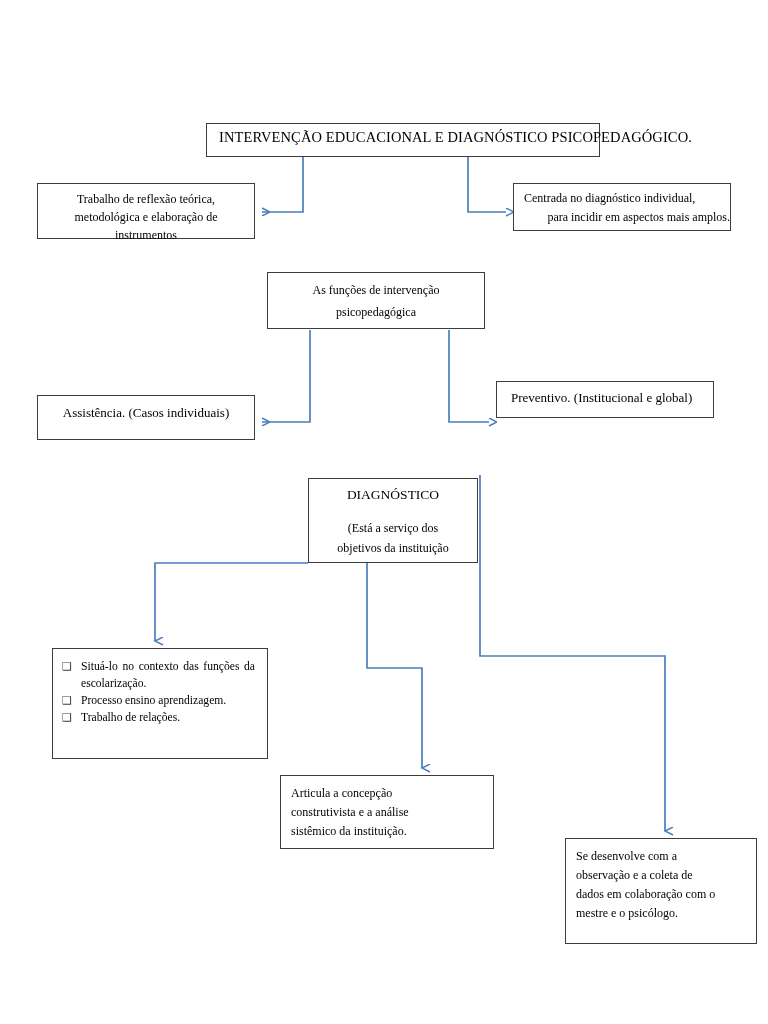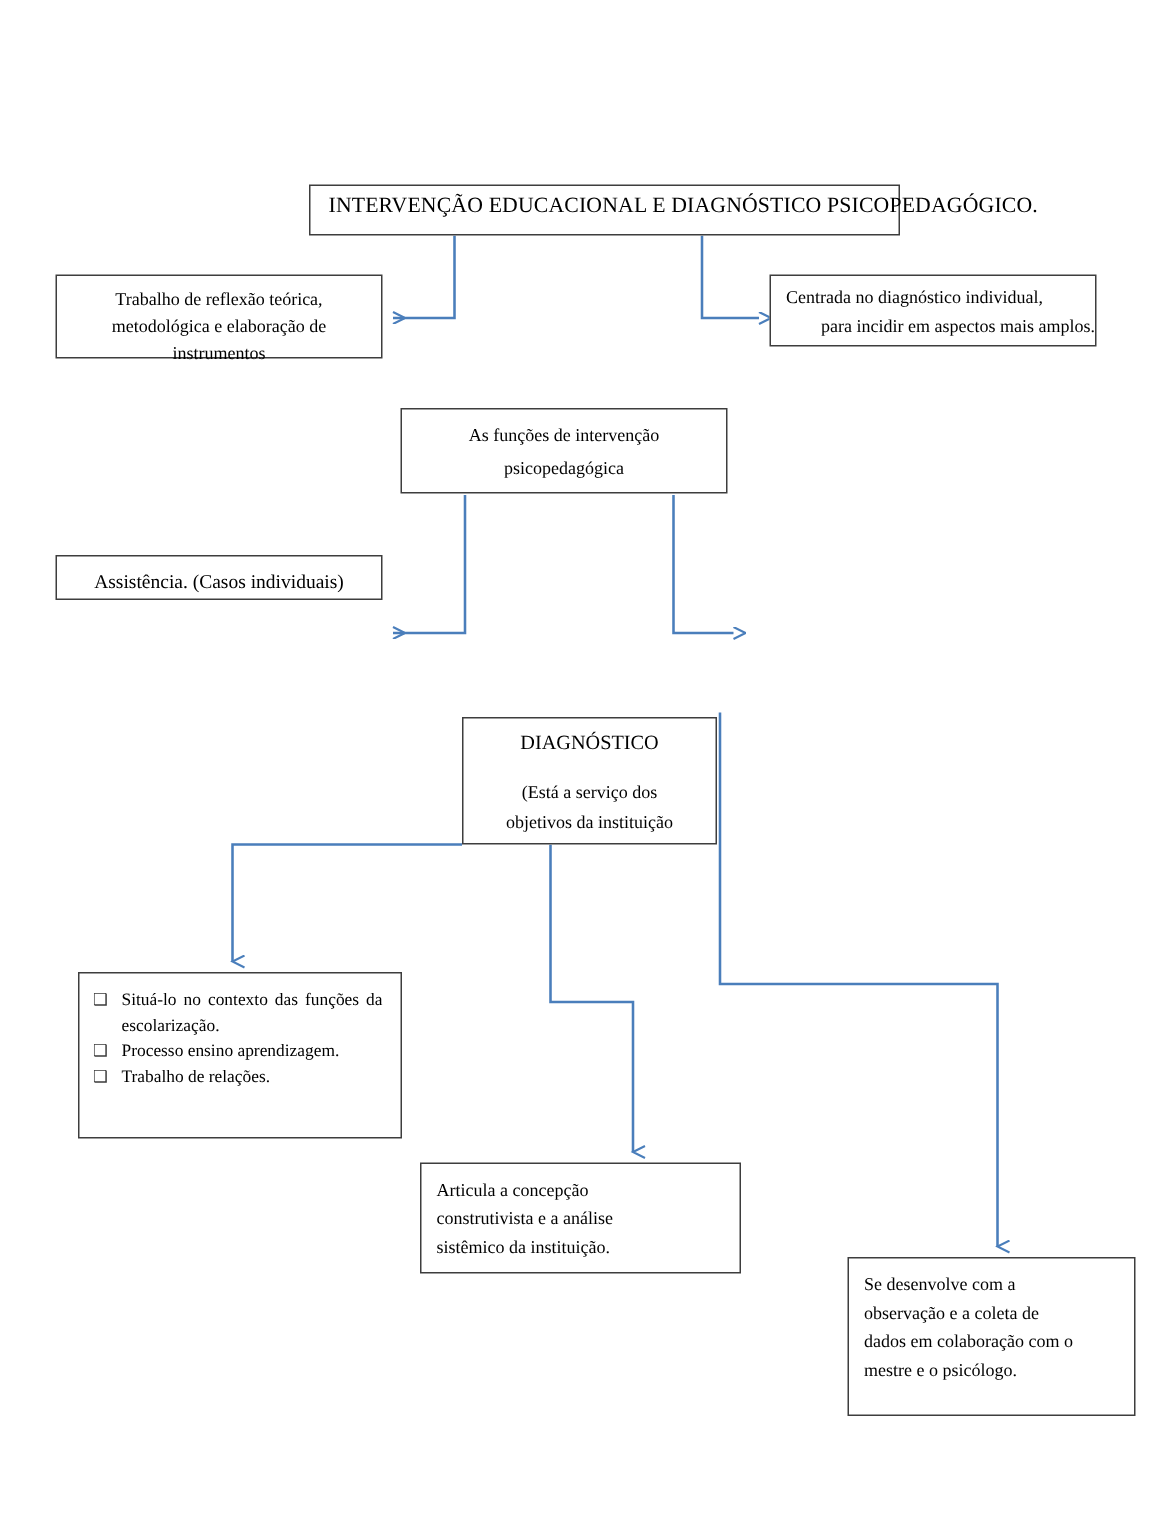--- a/index.html
+++ b/index.html
@@ -56,21 +56,21 @@
   }
 
   
   #node-trabalho { left: 37px; top: 183px; width: 218px; height: 56px; text-decoration: underline; }
   #node-centrada { left: 513px; top: 183px; width: 218px; height: 48px; }
 
   
   #node-funcoes { left: 267px; top: 272px; width: 218px; height: 57px; }
 
   
-  #node-assistencia { left: 37px; top: 370px; width: 218px; height: 30px; }
+  #node-assistencia { left: 37px; top: 395px; width: 218px; height: 45px; }
   #node-preventivo { left: 496px; top: 381px; width: 218px; height: 37px; }
 
   
   #node-diagnostico { left: 308px; top: 478px; width: 170px; height: 85px; }
 
   
   #node-bullets { left: 52px; top: 648px; width: 216px; height: 111px; }
   #node-bullets ul {
     margin: 0;
     padding: 9px 12px 0 28px;
@@ -171,20 +171,23 @@
 
   <div class="node" id="node-funcoes">
     <div class="node-inner ctr line2" style="top:8px;">As funções de intervenção</div>
     <div class="node-inner ctr line2" style="top:30px;">psicopedagógica</div>
   </div>
 
   <div class="node" id="node-assistencia">
     <div class="node-inner ctr line-lg" style="top:7px;">Assistência. (Casos individuais)</div>
   </div>
 
+  <div class="node" id="node-preventivo">
+    <div class="node-inner lft line-lg" style="top:6px;left:14px;">Preventivo. (Institucional e global)</div>
+  </div>
 
   <div class="node" id="node-diagnostico">
     <div class="node-inner ctr line-lg" style="top:6px;font-size:13.5px;">DIAGNÓSTICO</div>
     <div class="node-inner ctr line2" style="top:40px;">(Está a serviço dos</div>
     <div class="node-inner ctr line2" style="top:60px;">objetivos da instituição</div>
   </div>
 
   <div class="node" id="node-bullets">
     <ul>
       <li>

